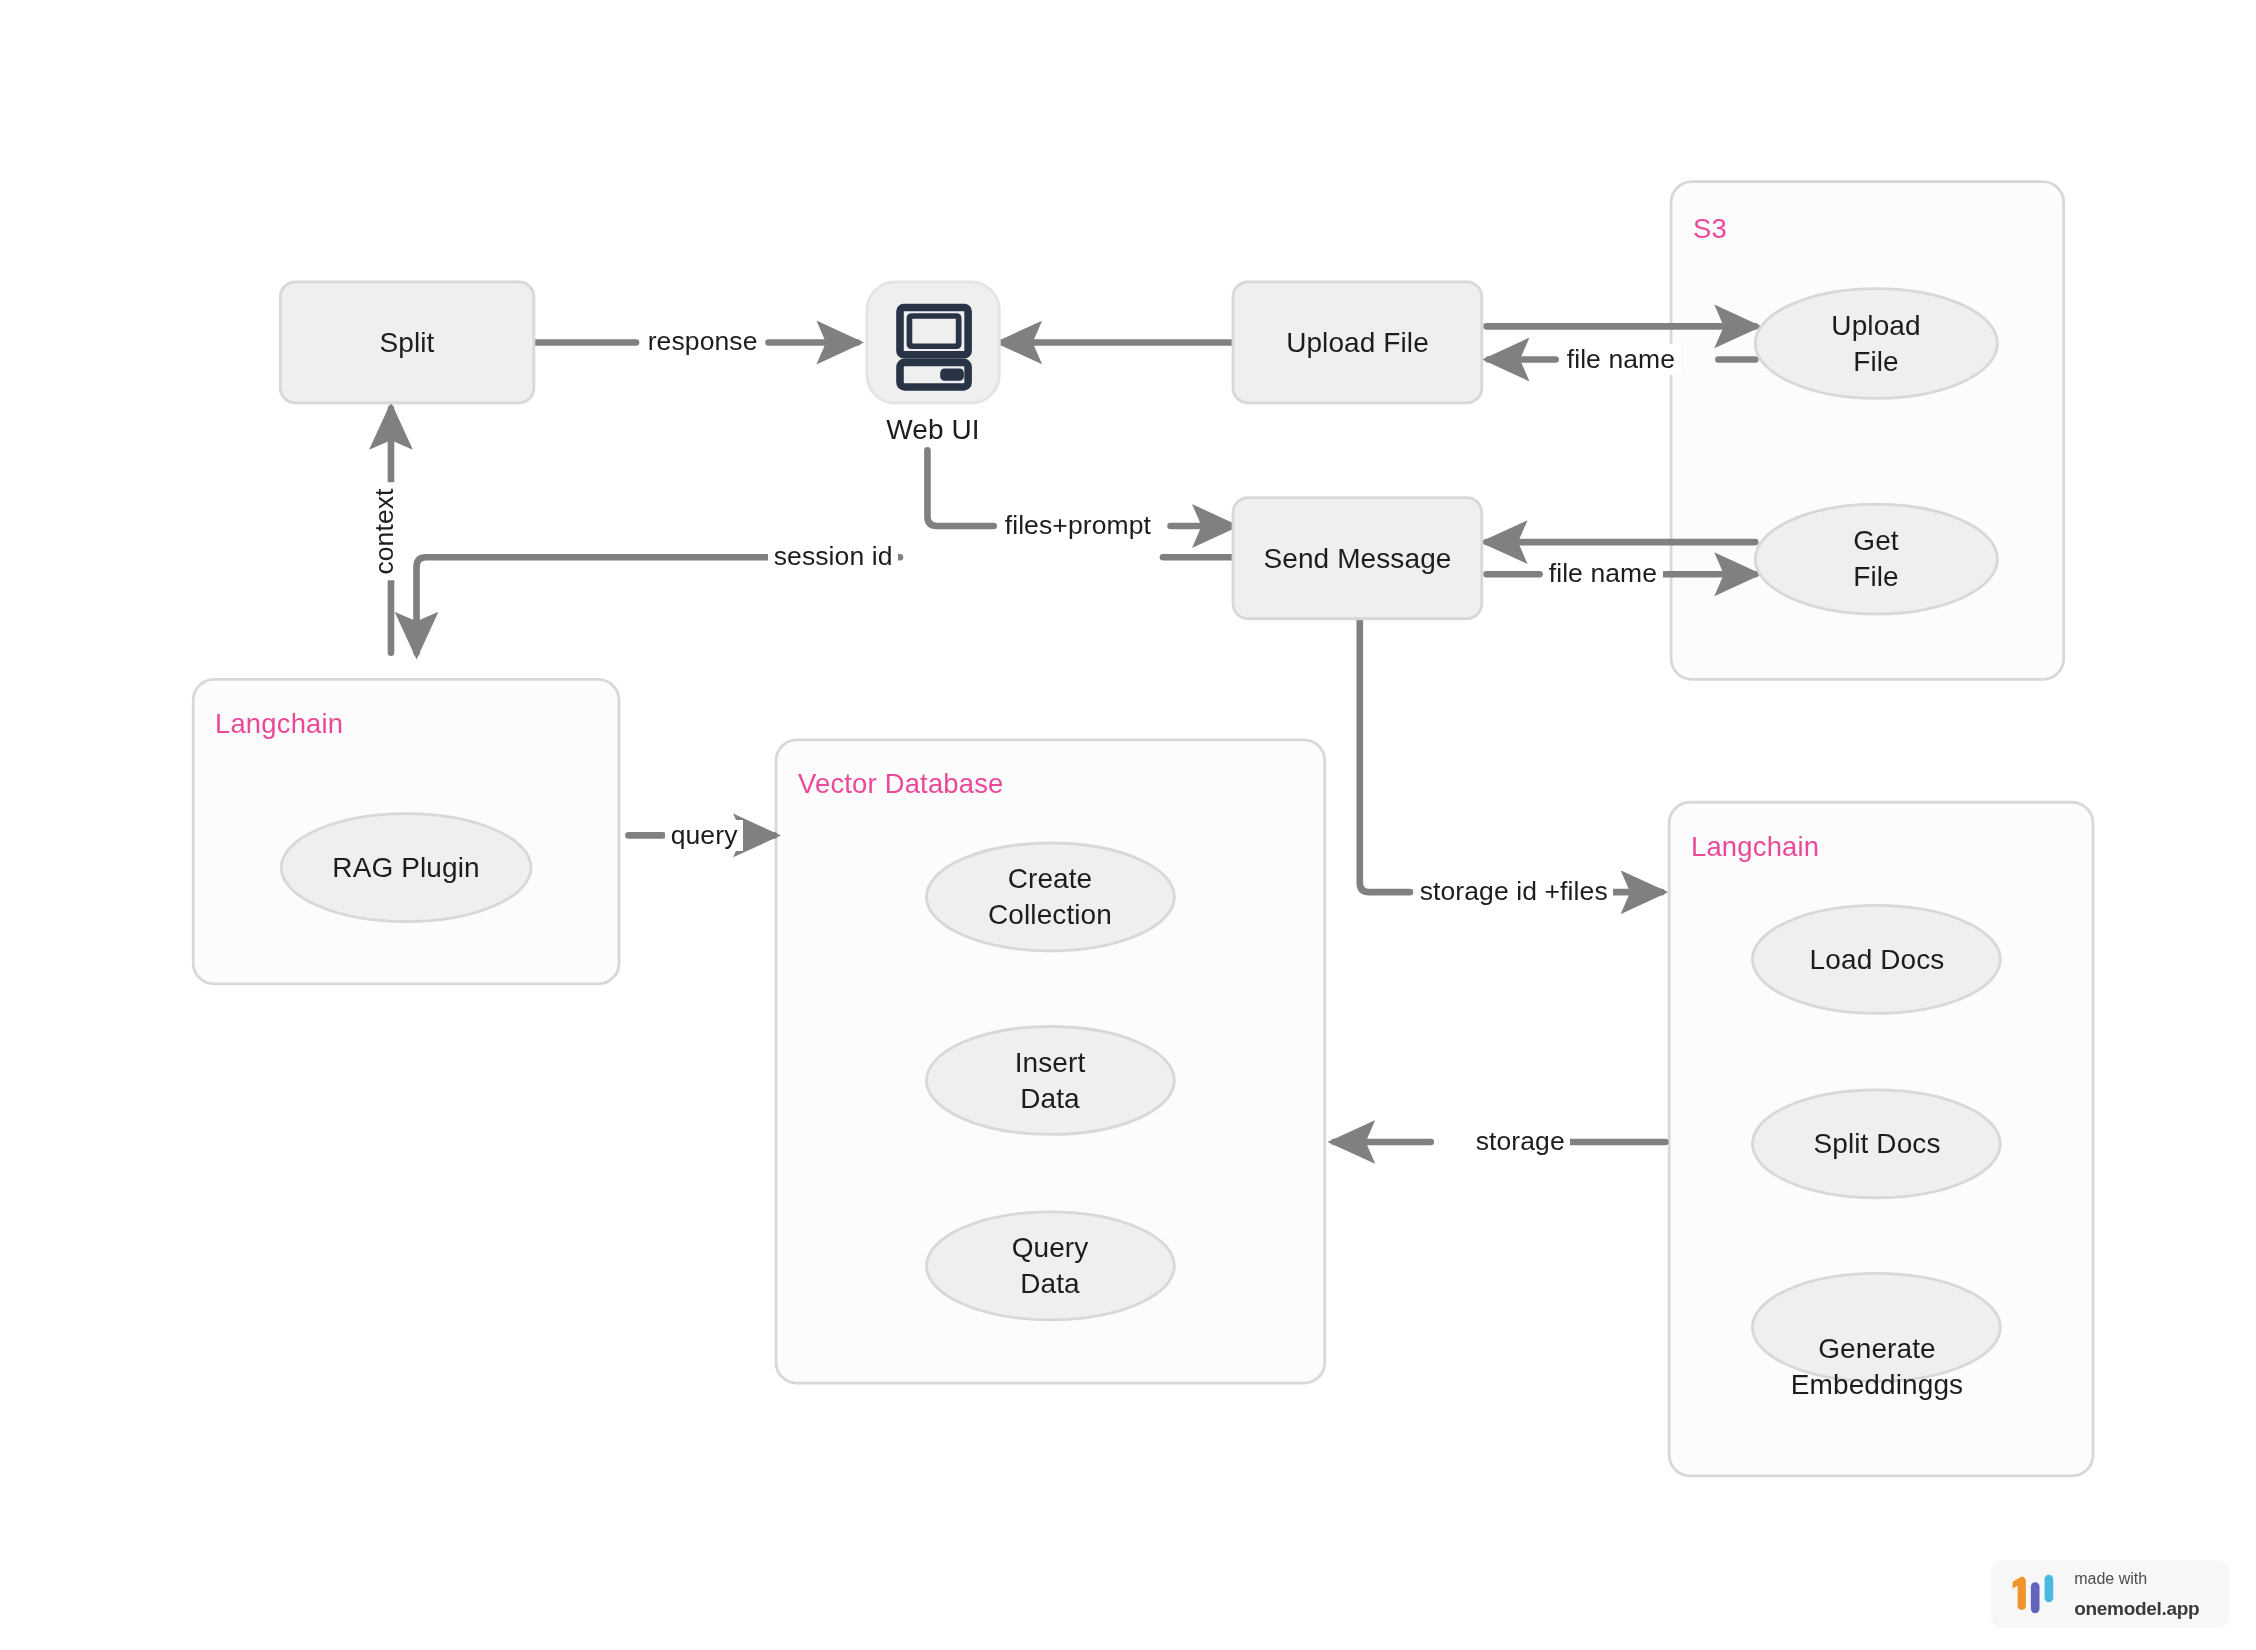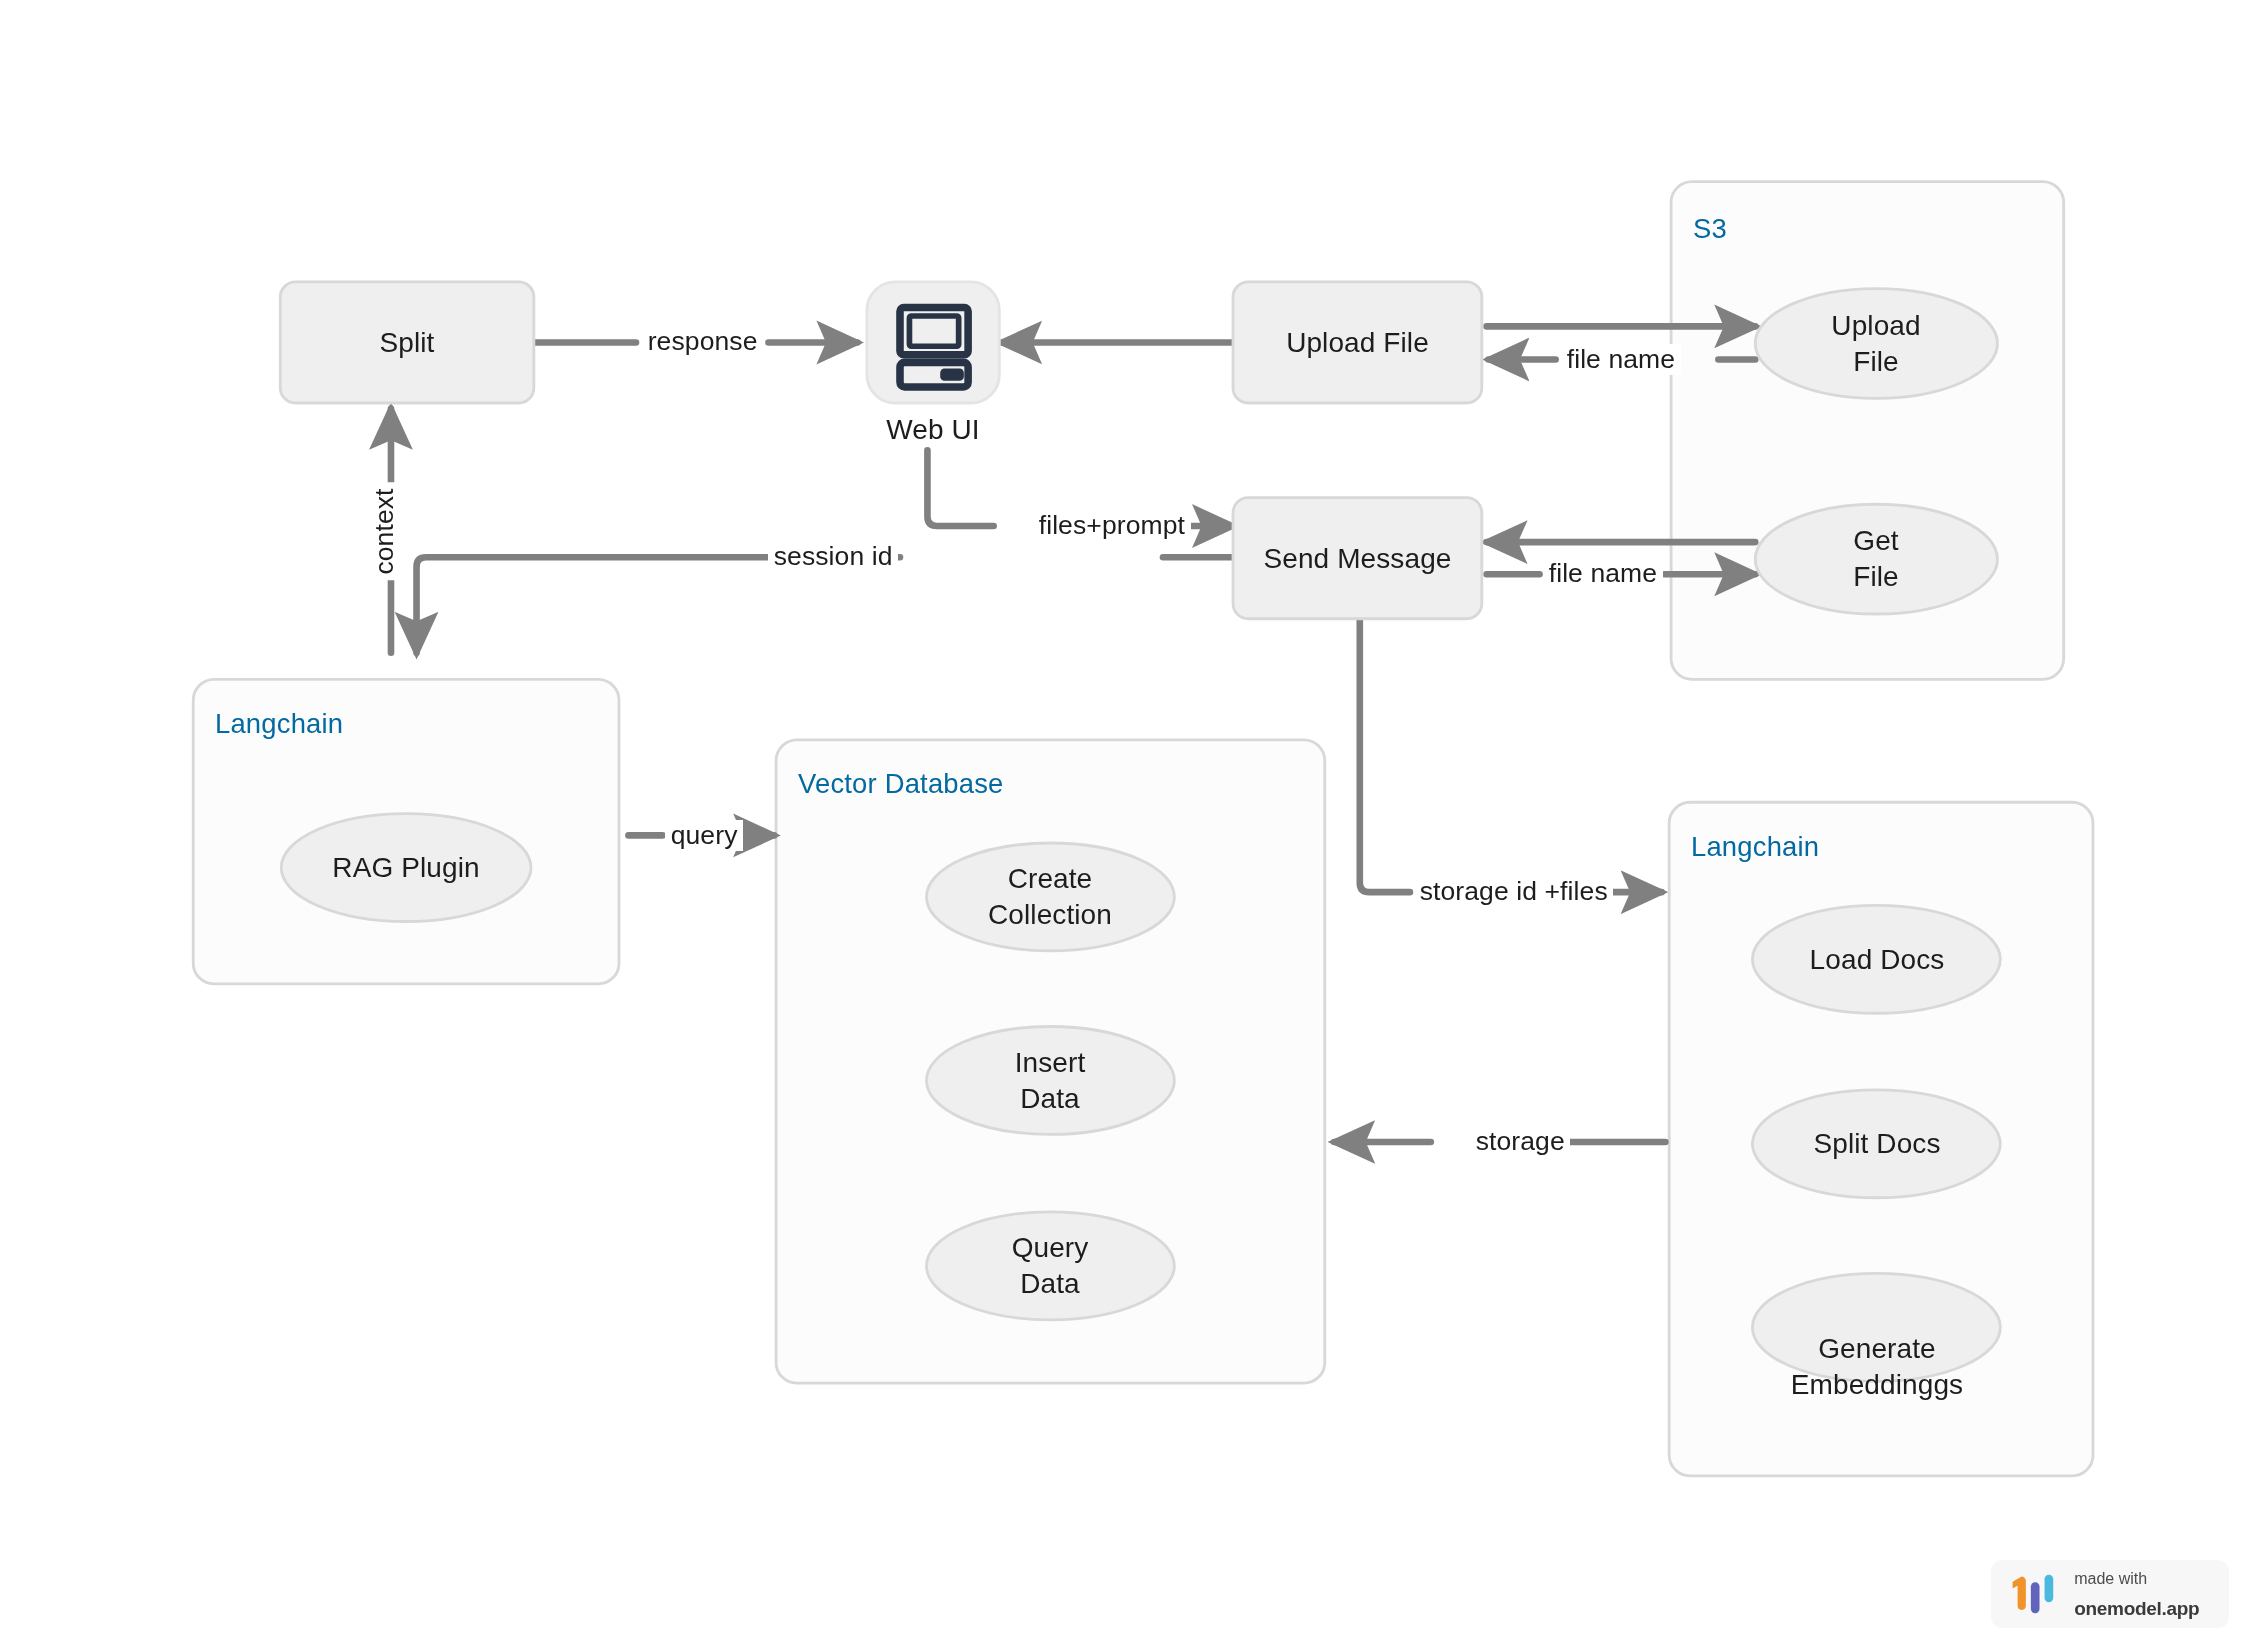--- a/index.html
+++ b/index.html
@@ -30,21 +30,21 @@
     text-align: center;
     color: #1d1d1f;
     font-size: 28px;
     line-height: 1.28;
     letter-spacing: 0.1px;
     white-space: pre-line;
     pointer-events: none;
   }
   .group-title {
     position: absolute;
-    color: #0369a1;
+    color: #ec4899;
     font-size: 27.4px;
     letter-spacing: 0.2px;
   }
   .edge-label {
     position: absolute;
     color: #1d1d1f;
     font-size: 26.5px;
     letter-spacing: 0.1px;
     white-space: nowrap;
     background: #ffffff;
@@ -217,21 +217,21 @@
 
 <div class="node-label" style="left:1753px; top:1090px; width:248px; height:108px;">Split Docs</div>
 
 <div class="node-label" style="left:1753px; top:1313px; width:248px; height:108px;">Generate
 Embeddinggs</div>
 
 <div class="edge-label" style="left:642px; top:326px;">response</div>
 
 <div class="edge-label" style="left:1561px; top:344px;">file name</div>
 
-<div class="edge-label" style="left:1033px; top:510px;">files+prompt</div>
+<div class="edge-label" style="left:999px; top:510px;">files+prompt</div>
 
 <div class="edge-label" style="left:768px; top:541px;">session id</div>
 
 <div class="edge-label" style="left:1543px; top:558px;">file name</div>
 
 <div class="edge-label vertical" style="left:336px; top:516px; transform: rotate(-90deg);">context</div>
 
 <div class="edge-label" style="left:665px; top:820px;">query</div>
 
 <div class="edge-label" style="left:1414px; top:876px;">storage id +files</div>

